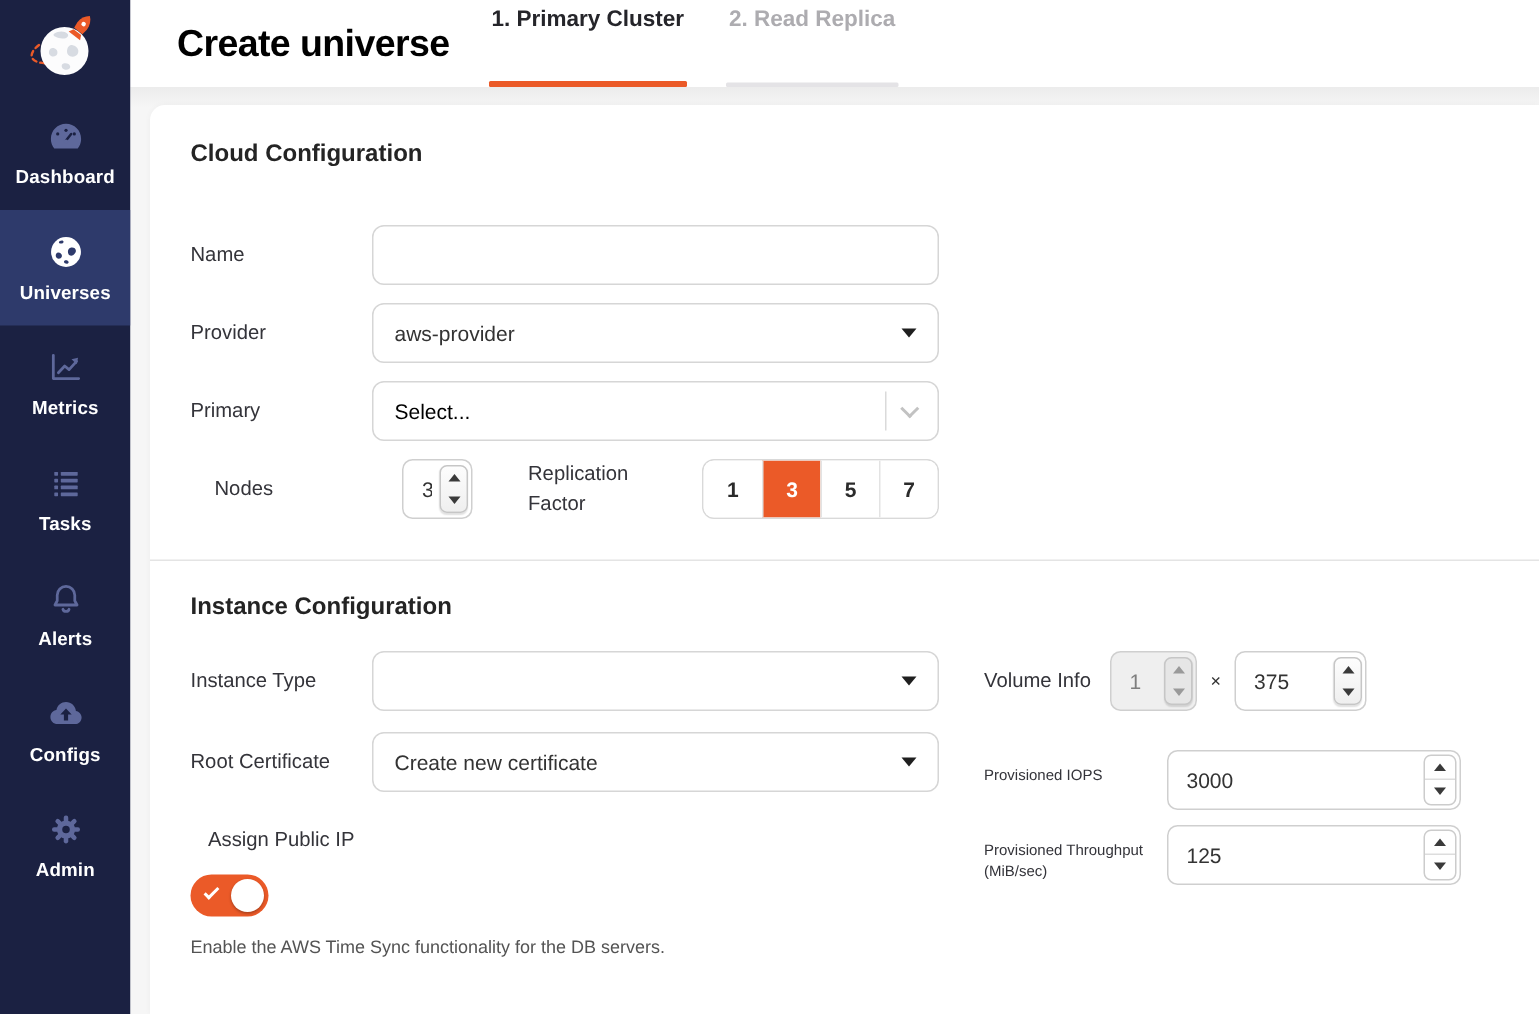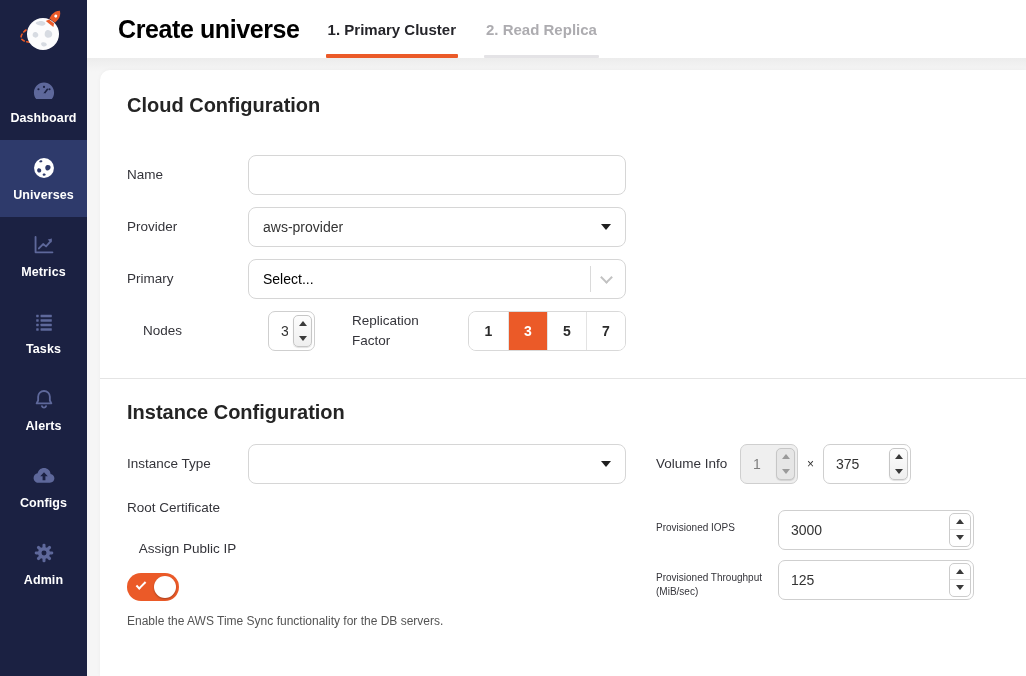--- a/index.html
+++ b/index.html
@@ -19,32 +19,32 @@
   .nav-item.active { --bg:#2E3A6B; background:#2E3A6B; color:#fff; }
   .nav-icon { width:26px; height:26px; }
   .nav-icon .cut { fill:var(--bg); }
   .nav-label { font-size:12.5px; font-weight:700; color:#fff; letter-spacing:.1px; }
 
   
   .main { flex:1; display:flex; flex-direction:column; min-width:0; }
   header { height:58px; background:#fff; display:flex; align-items:stretch; padding-left:31px; flex-shrink:0; }
   .page-title { font-size:25px; font-weight:700; color:#000000; margin:0; align-self:center; letter-spacing:-.4px; }
   .tabs { display:flex; margin-left:26px; }
-  .tab { position:relative; display:flex; align-items:center; margin-right:26px; padding:16px 2px;
+  .tab { position:relative; display:flex; align-items:flex-start; margin-right:26px; padding:4px 2px;
          font-size:15px; font-weight:700; color:#25252A; cursor:pointer; white-space:nowrap; }
   .tab .bar { position:absolute; left:0; right:0; bottom:0; height:4px; background:#EB5A28; border-radius:1px; }
   .tab.inactive { color:#ADACB0; }
   .tab.inactive .bar { height:3px; background:#E4E3E6; }
 
   .content { flex:1; position:relative; background:linear-gradient(180deg,#ECECEC 0,#F6F6F6 14px,#F6F6F6 100%); }
   .card { position:absolute; left:13px; top:12px; right:0; bottom:0; background:#fff;
           border-top-left-radius:10px; padding:24px 40px 0 27px; overflow:hidden;
           box-shadow:0 0 4px rgba(0,0,0,.04); }
 
-  h2.section-heading { font-size:20px; font-weight:700; color:#242424; margin:0 0 38px 0; }
+  h2.section-heading { font-size:16px; font-weight:700; color:#242424; margin:0 0 38px 0; }
   h2.section-heading.second { margin-bottom:20px; }
 
   .frow { display:flex; align-items:center; margin-bottom:12px; width:499px; }
   .flabel { width:121px; flex-shrink:0; font-size:13.5px; color:#34343A; line-height:1.45; }
   .fcontrol { width:454px; position:relative; }
 
   .tbox { width:100%; height:40px; border:1px solid #D6D6D6; border-radius:8px; background:#fff;
           font-size:14px; color:#333; padding:0 14px; outline:none;
           font-family:"Liberation Sans","DejaVu Sans",sans-serif; }
   .dropdown { display:flex; align-items:center; justify-content:space-between; cursor:pointer; }
@@ -312,20 +312,26 @@
                 <div class="fcontrol">
                   <div class="tbox dropdown">
                     <span class="ddtext"></span>
                     <span class="caret"></span>
                   </div>
                 </div>
               </div>
 
               <div class="frow">
                 <label class="flabel">Root Certificate</label>
+                <div class="fcontrol">
+                  <div class="tbox dropdown">
+                    <span class="ddtext">Create new certificate</span>
+                    <span class="caret"></span>
+                  </div>
+                </div>
               </div>
 
               <div class="frow trow">
                 <label class="flabel">Assign Public IP</label>
               </div>
 
               <div class="frow trow">
                 <div class="fcontrol tctrl">
                   <div class="toggle">
                     <span class="check"></span>

